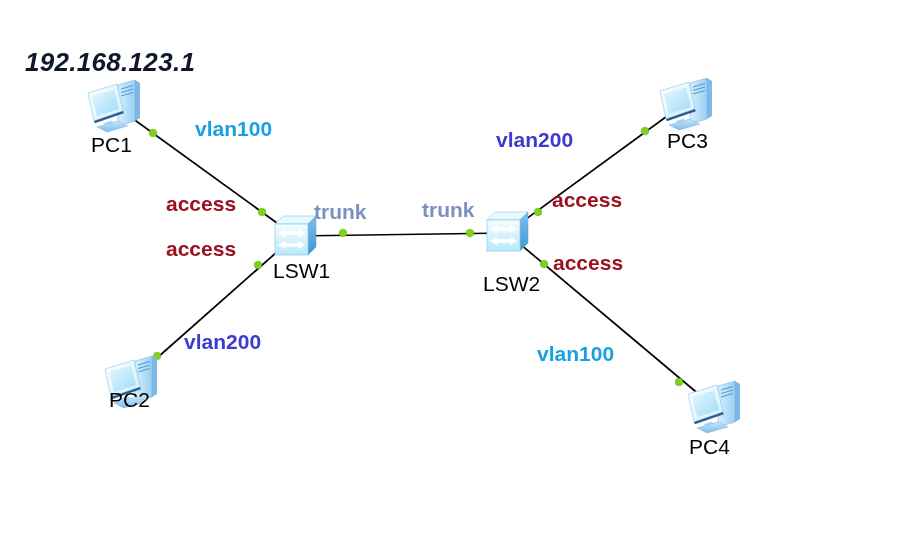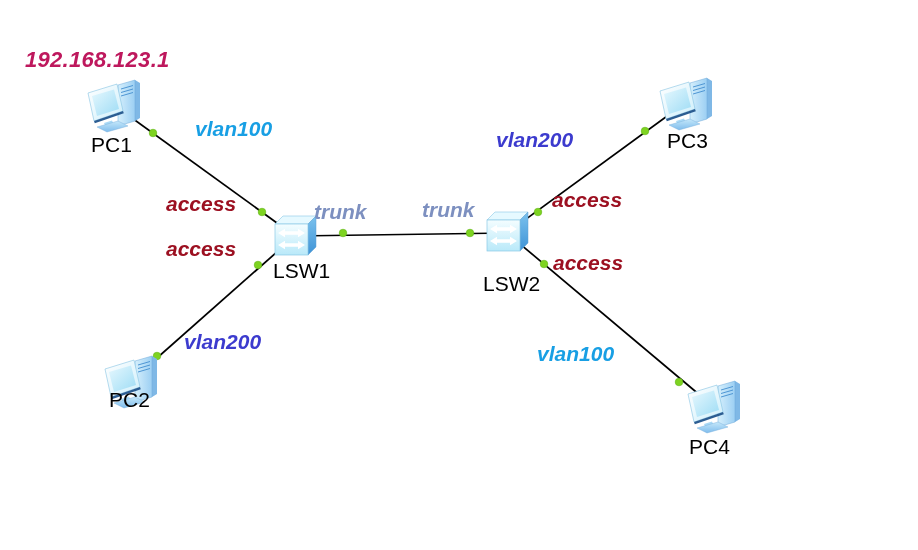--- a/index.html
+++ b/index.html
@@ -4,23 +4,23 @@
 <style>
   html,body{margin:0;padding:0;background:#fff;}
   .canvas{
     position:relative;width:918px;height:550px;background:#FFFFFF;overflow:hidden;
     font-family:"Liberation Sans",sans-serif;
   }
   svg.links{position:absolute;left:0;top:0;z-index:1;}
   .node{position:absolute;z-index:2;}
   .node svg{display:block;}
   .node-label{position:absolute;z-index:3;font-size:21px;color:#000;white-space:nowrap;}
-  .ip-label{position:absolute;z-index:3;font-size:22px;font-weight:bold;font-style:italic;
-    color:#be185d;letter-spacing:.3px;white-space:nowrap;}
-  .link-label{position:absolute;z-index:3;font-size:21px;font-weight:bold;font-style:italic;
+  .ip-label{position:absolute;z-index:3;font-size:26px;font-weight:bold;font-style:italic;
+    color:#0f172a;letter-spacing:.3px;white-space:nowrap;}
+  .link-label{position:absolute;z-index:3;font-size:21px;font-weight:bold;
     white-space:nowrap;}
 </style>
 </head>
 <body>
 
 <div class="canvas">
 
   <svg width="0" height="0" style="position:absolute" aria-hidden="true">
     <defs>
       <linearGradient id="gFront" x1="0" y1="0" x2="0" y2="1">

